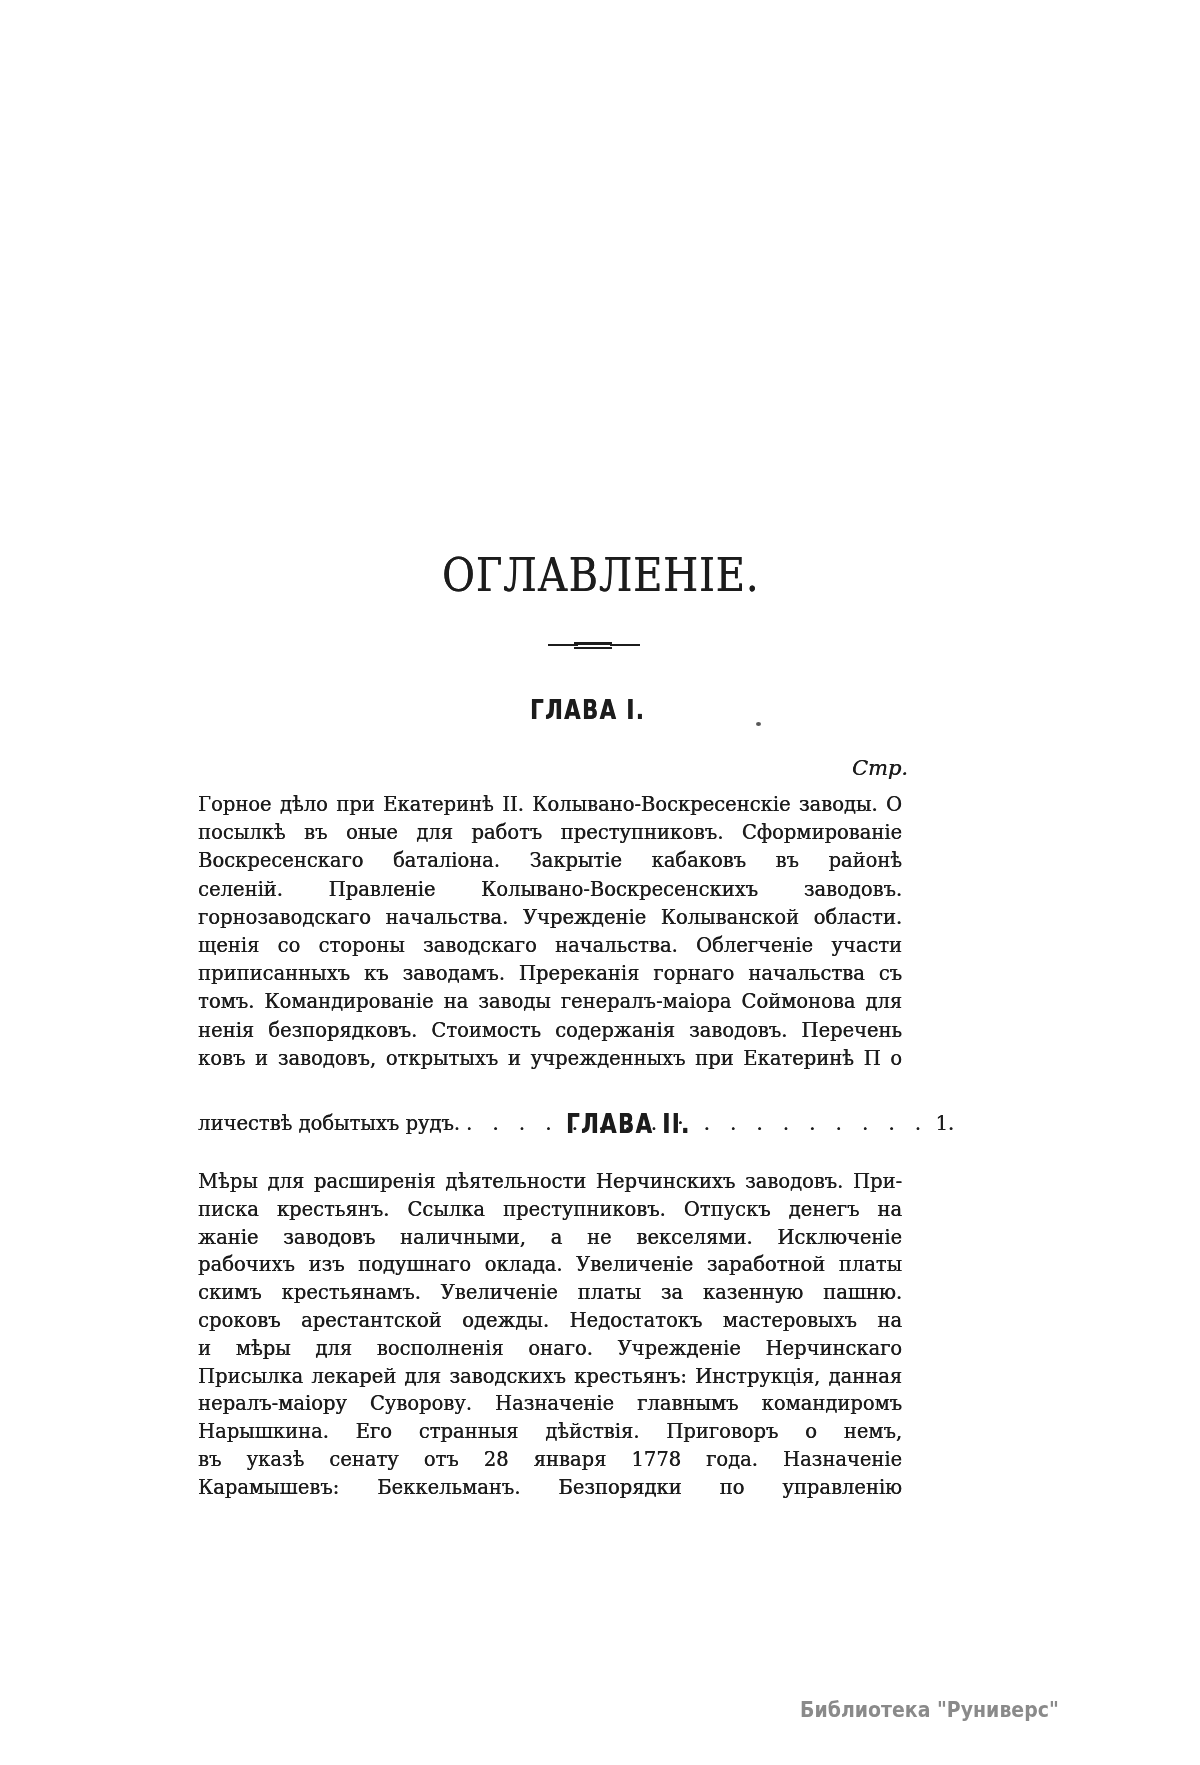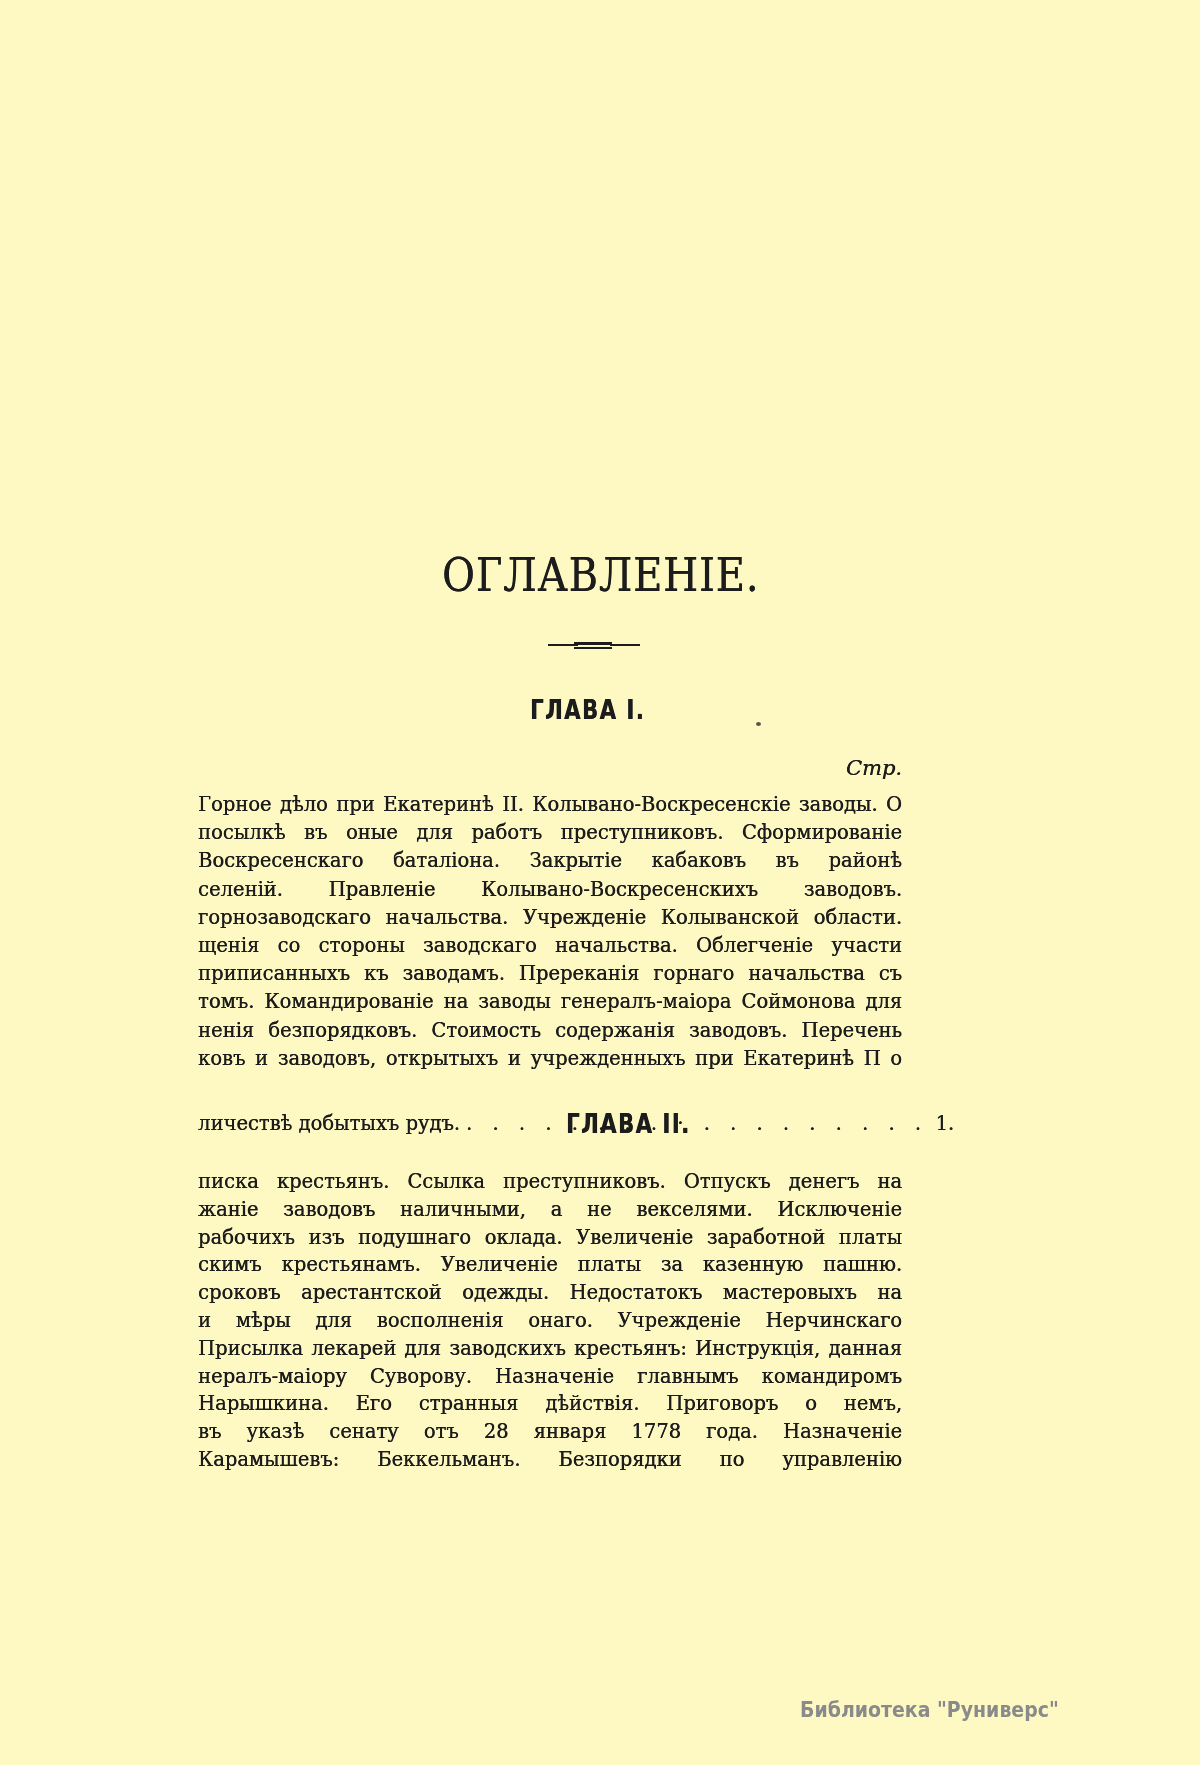--- a/index.html
+++ b/index.html
@@ -1,20 +1,20 @@
 <!DOCTYPE html>
 <html><head>
 <meta charset="utf-8">
 <style>
   html,body { margin:0; padding:0; background:#e8e8e8; }
   .page {
     position:relative;
     width:1200px; height:1765px;
     margin:0 auto;
-    background:#fef9c3;
+    background:#ffffff;
     font-family:"DejaVu Serif", serif;
     color:#1c1c1c;
     overflow:hidden;
   }
 
   
   .doc-title {
     position:absolute;
     left:442px; top:552px;
     font-size:46px;
@@ -52,21 +52,21 @@
 
   .ink-speck {
     position:absolute; left:756px; top:722px;
     width:5px; height:4px; border-radius:50%;
     background:#3a3a3a; opacity:.85;
   }
 
   
   .str-label {
     position:absolute;
-    left:198px; top:756px; width:704px;
+    left:204px; top:756px; width:704px;
     text-align:right;
     font-style:italic;
     font-size:21px;
     line-height:1.2;
     text-shadow:0.3px 0 0 currentColor;
   }
 
   
   .para {
     position:absolute;
@@ -150,20 +150,21 @@
     <div class="lastline">
       <span class="lead-txt">личествѣ добытыхъ рудъ.</span>
       <span class="leader-dots">. . . . . . . . · . . . . . . . . . . .</span>
       <span class="page-num">1.</span>
     </div>
   </div>
 
   <div class="ch-heading ch2-heading">ГЛАВА II.</div>
 
   <div class="para para-2">
+    <div class="tline">Мѣры для расширенія дѣятельности Нерчинскихъ заводовъ. При-</div>
     <div class="tline">писка крестьянъ. Ссылка преступниковъ. Отпускъ денегъ на содер-</div>
     <div class="tline">жаніе заводовъ наличными, а не векселями. Исключеніе заводскихъ</div>
     <div class="tline">рабочихъ изъ подушнаго оклада. Увеличеніе заработной платы завод-</div>
     <div class="tline">скимъ крестьянамъ. Увеличеніе платы за казенную пашню. Сокращеніе</div>
     <div class="tline">сроковъ арестантской одежды. Недостатокъ мастеровыхъ на заводахъ</div>
     <div class="tline">и мѣры для восполненія онаго. Учрежденіе Нерчинскаго баталіона:</div>
     <div class="tline">Присылка лекарей для заводскихъ крестьянъ: Инструкція, данная ге-</div>
     <div class="tline">нералъ-маіору Суворову. Назначеніе главнымъ командиромъ заводовъ</div>
     <div class="tline">Нарышкина. Его странныя дѣйствія. Приговоръ о немъ, объявленный</div>
     <div class="tline">въ указѣ сенату отъ 28 января 1778 года. Назначеніе Аршеневскаго:</div>

